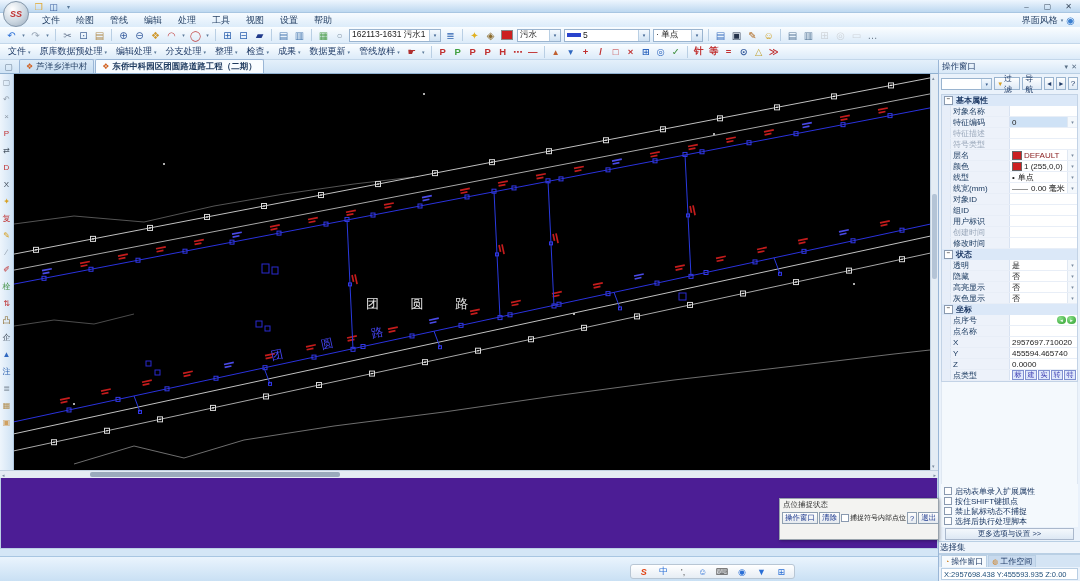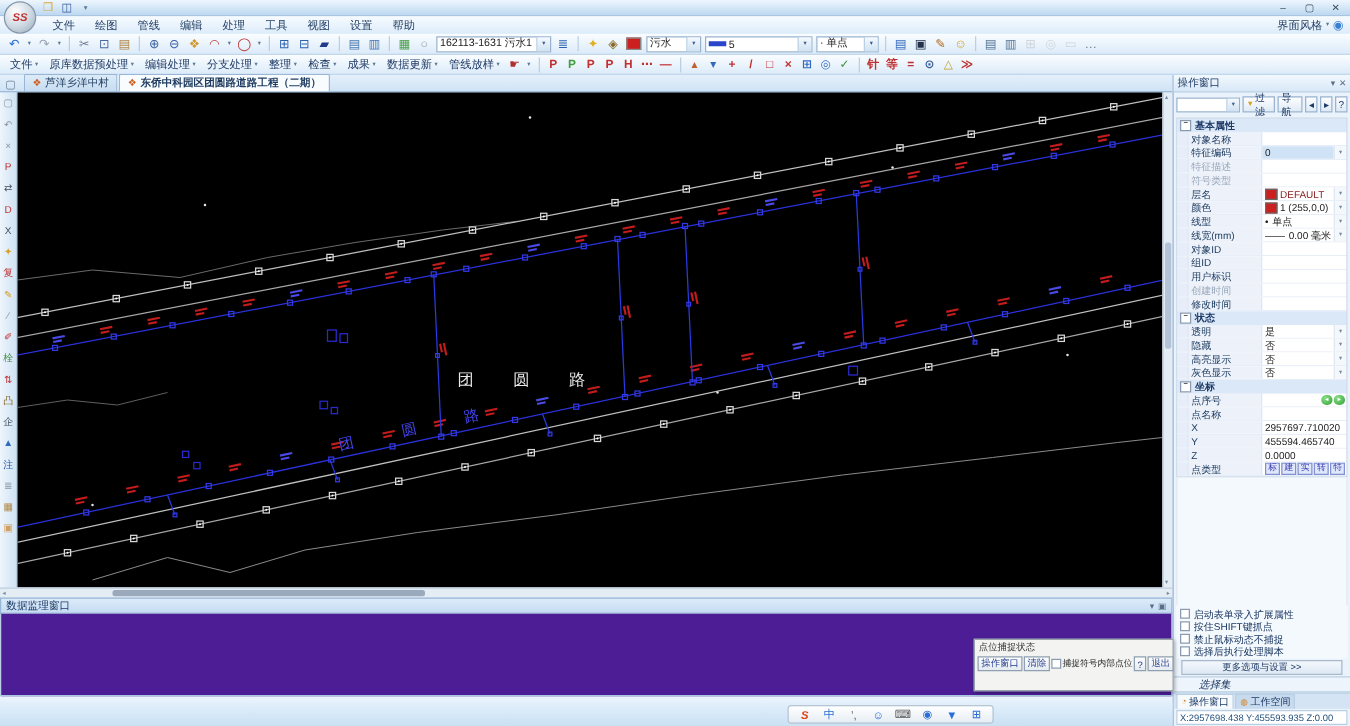--- a/index.html
+++ b/index.html
@@ -97,21 +97,21 @@
   .pdrop{flex:0 0 9px;display:flex;align-items:center;justify-content:center;font-size:5px;color:#7a8ca0;background:#f4f8fc;border-left:1px solid #e0e8f2;}
   .psw{width:8px;height:7px;border:1px solid #666;margin-right:2px;flex:0 0 8px;}
   .ppre{margin-right:3px;color:#222;}
   .parrows{margin-left:auto;margin-right:1px;display:flex;gap:1px;}
   .gbtn{width:9px;height:8px;border-radius:4px;background:radial-gradient(circle at 35% 30%,#8ae08a,#2f9f2f);color:#fff;font-size:5px;display:flex;align-items:center;justify-content:center;}
   .ptype{width:10px;height:8px;font-size:7px;line-height:8px;text-align:center;background:#dfe8fb;border:1px solid #8090d0;color:#3535b0;margin-right:1px;flex:0 0 10px;}
   .rp-spacer{flex:1 1 auto;background:#f4f9fd;margin:0 2px;border-left:1px solid #dfe8f2;border-right:1px solid #dfe8f2;}
   .rp-checks{padding:2px 3px 1px;display:flex;flex-direction:column;background:#f4f9fd;margin:0 2px;}
   .chk-row{display:flex;align-items:center;gap:3px;font-size:8px;color:#13305c;height:10px;}
   .rp-more{margin:1px 6px;height:10px;flex:0 0 10px;border:1px solid #aab8cc;background:linear-gradient(#f4f8fc,#dde8f4);font-size:7.5px;color:#1e3a66;display:flex;align-items:center;justify-content:center;}
-  .rp-selset{height:11px;flex:0 0 11px;border-top:1px solid #b9cfe4;border-bottom:1px solid #b9cfe4;display:flex;align-items:center;font-size:8.5px;color:#13305c;padding:0 20px;background:#eef4fb;font-style:italic;}
+  .rp-selset{height:11px;flex:0 0 11px;border-top:1px solid #b9cfe4;border-bottom:1px solid #b9cfe4;display:flex;align-items:center;font-size:8.5px;color:#13305c;padding:0 1px;background:#eef4fb;}
   .rp-tabs{height:12px;flex:0 0 12px;display:flex;align-items:flex-end;padding-left:2px;gap:1px;background:#d4e4f4;border-top:1px solid #b9cfe4;}
   .rp-tab{display:flex;align-items:center;gap:2px;font-size:8px;color:#1e3a66;padding:0 3px;height:11px;border:1px solid #b9cfe4;border-bottom:none;background:#c8daee;white-space:nowrap;}
   .rp-tab.active{background:#f6fafd;}
   .rp-tab .ticon{font-size:7px;color:#d08020;}
   .rp-coords{height:10px;flex:0 0 10px;margin:1px 2px;background:#fff;border:1px solid #b9cfe4;font-size:7.5px;color:#1f4e79;display:flex;align-items:center;padding:0 2px;white-space:nowrap;overflow:hidden;}
 
   
   .statusbar{position:absolute;left:0;top:556px;width:938px;height:25px;background:linear-gradient(#eaf4fd,#c9e0f4);border-top:1px solid #a8c6e2;box-sizing:border-box;}
   .sogou{position:absolute;left:630px;top:7px;width:165px;height:15px;background:linear-gradient(#ffffff,#e6edf4);border:1px solid #b8c6d4;border-radius:3px;display:flex;align-items:center;justify-content:space-around;padding:0 3px;box-sizing:border-box;}
   .sg-icon{font-size:9px;display:inline-flex;align-items:center;justify-content:center;width:13px;}
@@ -673,27 +673,20 @@
     <div class="v-thumb"></div>
     <span class="scroll-arrow" style="bottom:1px;top:auto">▾</span>
   </div>
   <div class="h-scroll">
     <span class="h-arrow" style="left:2px">◂</span>
     <div class="h-thumb"></div>
     <span class="h-arrow" style="right:2px">▸</span>
   </div>
 
   <div class="monitor">
-    <div class="monitor-header">
-      <span>数据监理窗口</span>
-      <span class="mh-icons">
-        <span>▾</span>
-        <span>▣</span>
-      </span>
-    </div>
     <div class="monitor-body">
 
       <div class="snap-dialog">
         <div class="snap-title">点位捕捉状态</div>
         <div class="snap-row">
           <span class="snap-btn">操作窗口</span>
           <span class="snap-btn">清除</span>
           <span class="chk-box"></span>
           <span class="snap-chk-label">捕捉符号内部点位</span>
           <span class="snap-btn sq">?</span>

